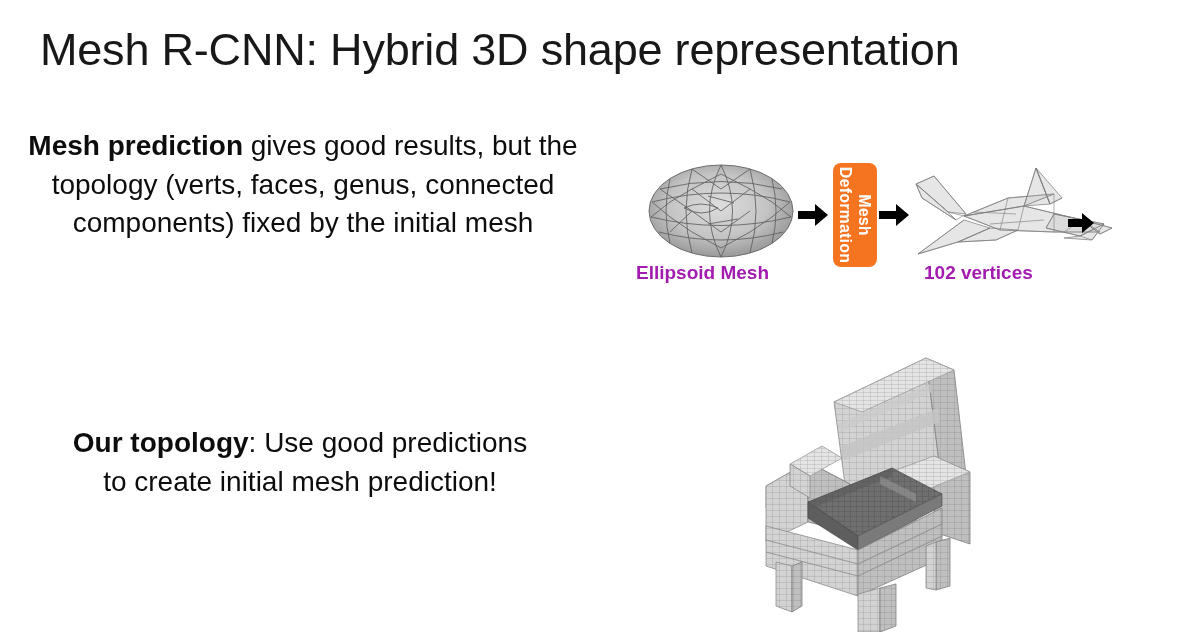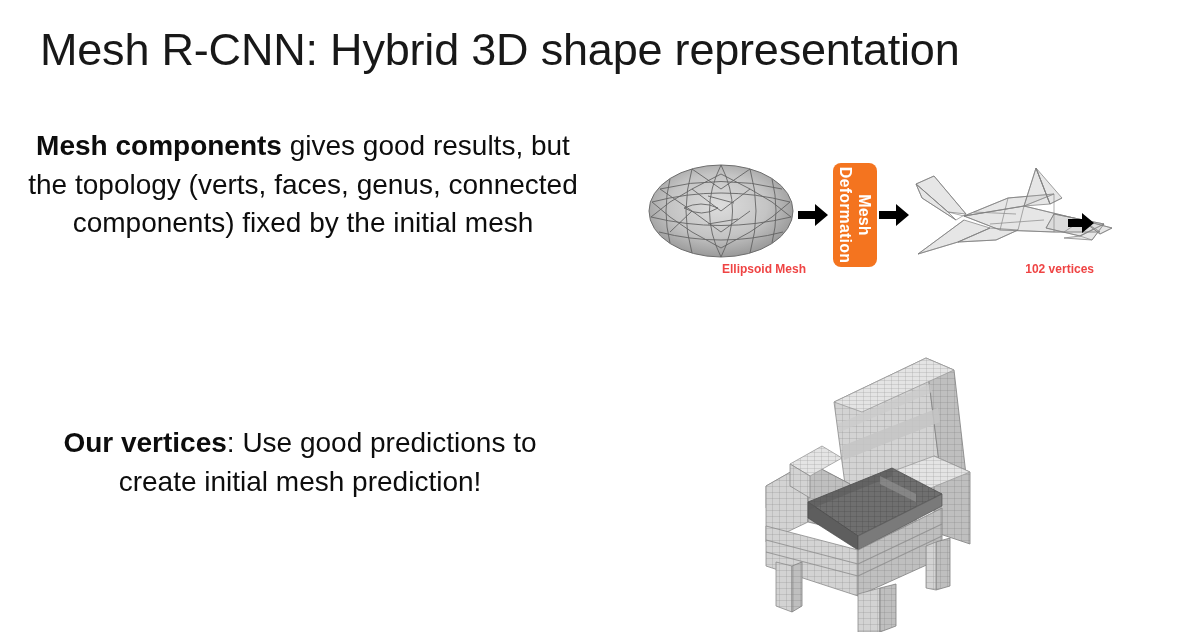--- a/index.html
+++ b/index.html
@@ -60,24 +60,24 @@
   #pipeline {
     position: absolute;
     left: 636px;
     top: 150px;
     width: 542px;
     height: 145px;
   }
   .fig-caption {
     position: absolute;
     font-family: "Liberation Sans", sans-serif;
-    font-size: 12px;
+    font-size: 19px;
     font-weight: 700;
-    color: #ef4444;
-    text-align: right;
+    color: #a21caf;
+    text-align: left;
     white-space: nowrap;
   }
 
   #ellipsoid-wrap {
     position: absolute;
     left: 10px;
     top: 12px;
     width: 150px;
     height: 98px;
   }
@@ -144,25 +144,25 @@
   #voxel-chair-wrap svg { display: block; width: 100%; height: 100%; }
 </style>
 </head>
 <body>
 
 <div id="slide">
 
   <div id="slide-title">Mesh R-CNN: Hybrid 3D shape representation</div>
 
   <div id="para-deformation" class="body-block">
-    <b>Mesh components</b><span> gives good results, but the topology (verts, faces, genus, connected components) fixed by the initial mesh</span>
+    <b>Mesh prediction</b><span> gives good results, but the topology (verts, faces, genus, connected components) fixed by the initial mesh</span>
   </div>
 
   <div id="para-approach" class="body-block">
-    <b>Our vertices</b><span>: Use good predictions to create initial mesh prediction!</span>
+    <b>Our topology</b><span>: Use good predictions to create initial mesh prediction!</span>
   </div>
 
   <div id="pipeline">
 
     <div id="ellipsoid-wrap">
       <svg viewBox="0 0 150 98" preserveAspectRatio="none" aria-hidden="true">
         <defs>
           <radialGradient id="ellipGrad" cx="48%" cy="44%" r="62%">
             <stop offset="0%" stop-color="#DDDDDD"></stop>
             <stop offset="55%" stop-color="#C4C4C4"></stop>

